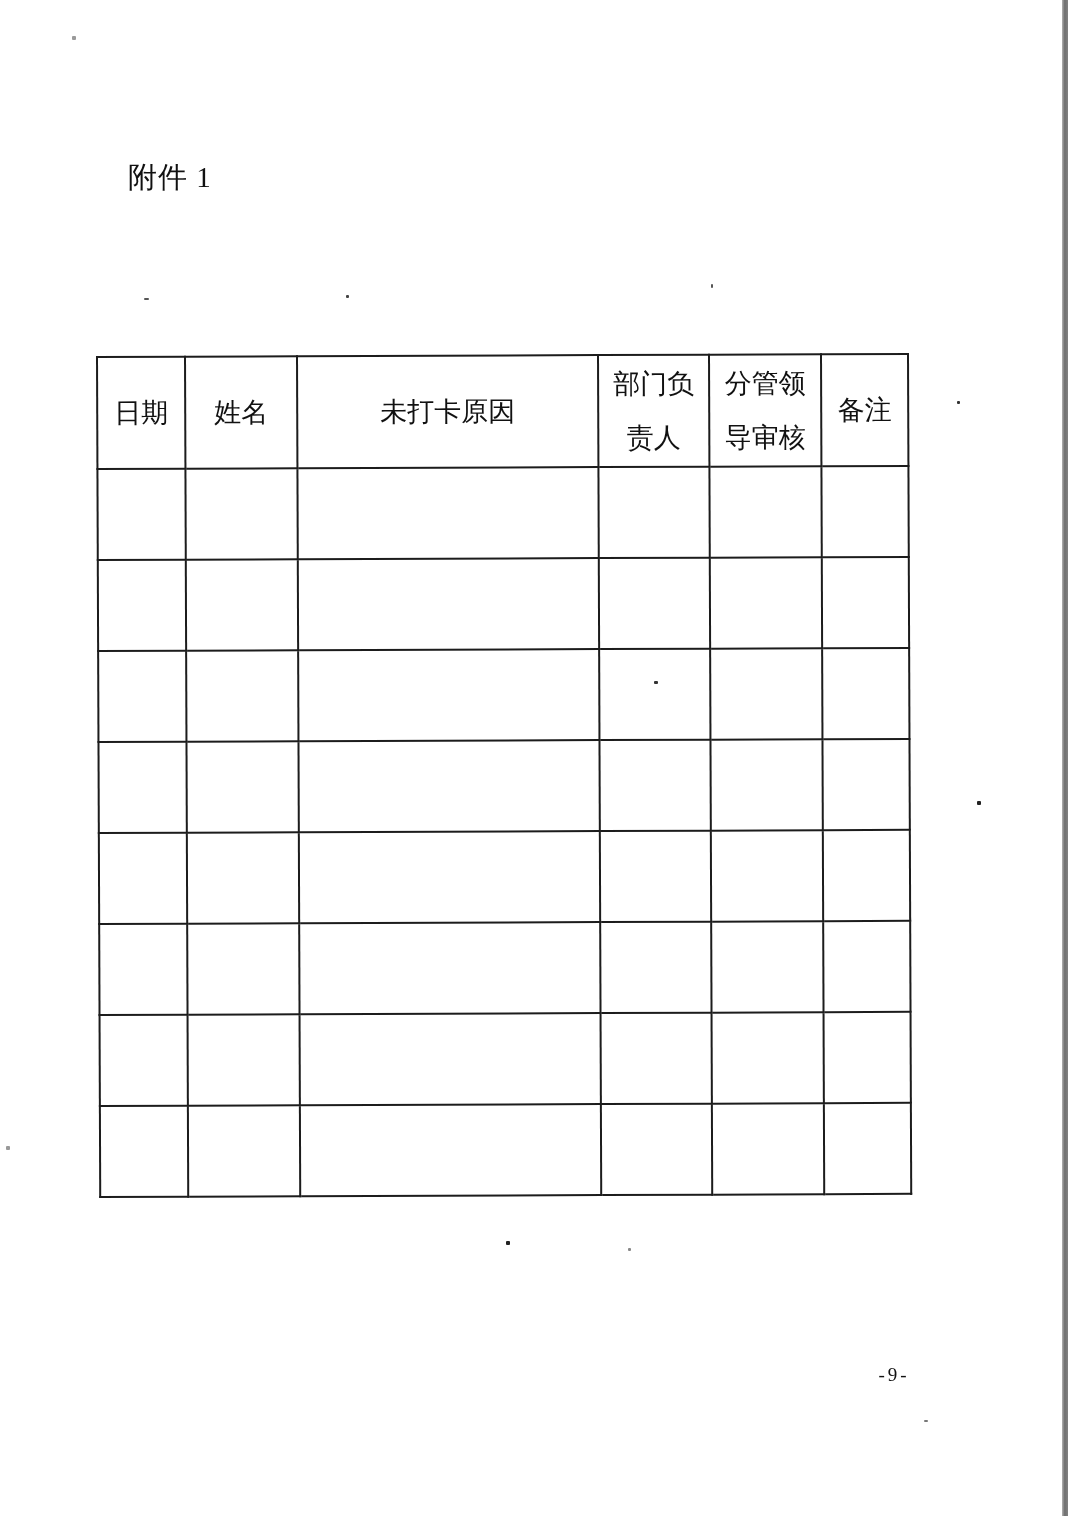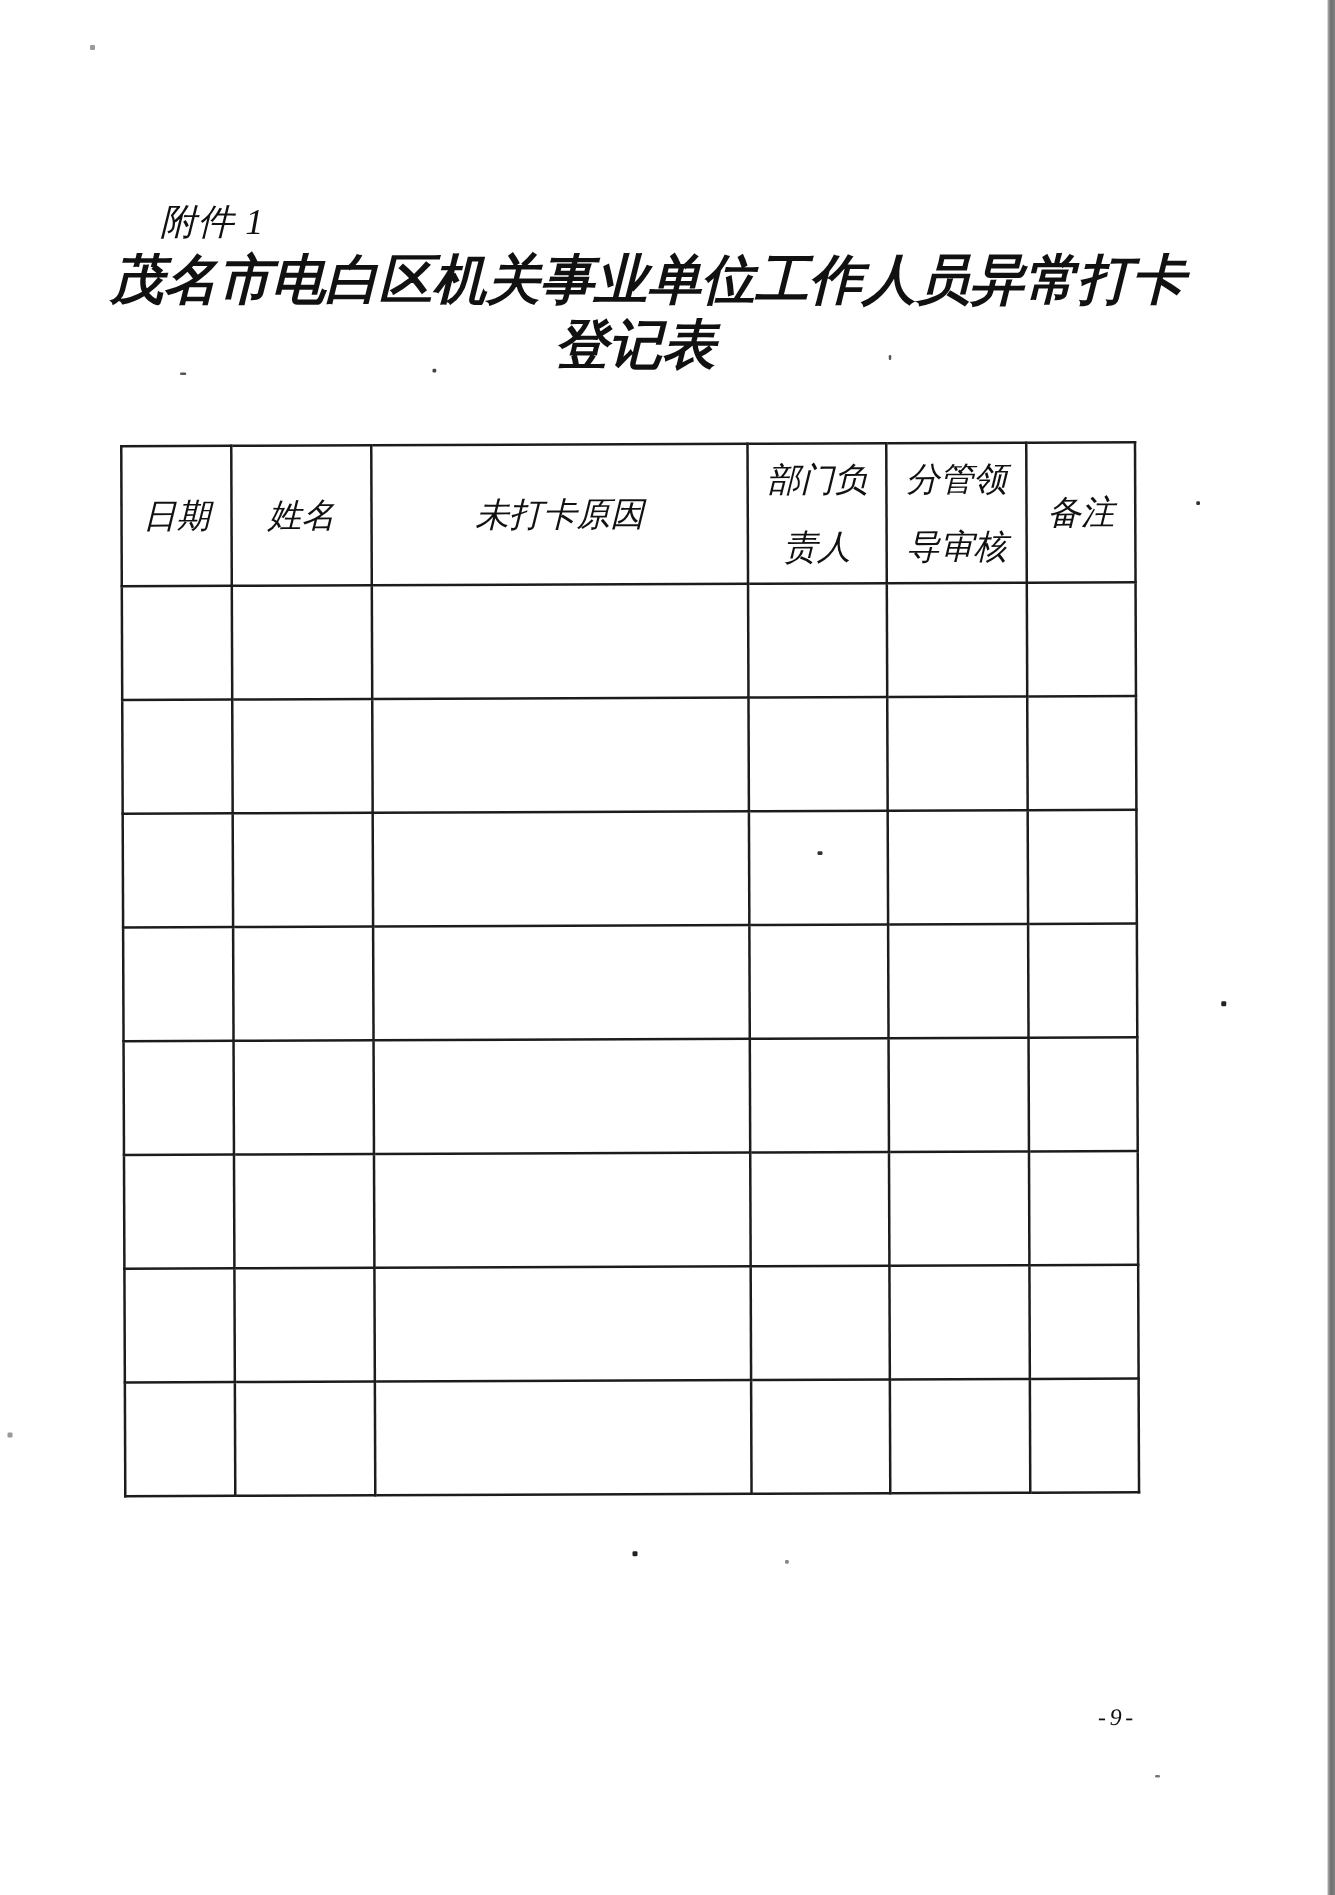--- a/index.html
+++ b/index.html
@@ -10,21 +10,20 @@
     height: 1516px;
     overflow: hidden;
     font-family: "Liberation Serif", serif;
     color: #111111;
   }
   .page {
     position: relative;
     width: 1068px;
     height: 1516px;
     background: #ffffff;
-    font-style: italic;
   }
   .attachment {
     position: absolute;
     left: 128px;
     top: 158px;
     font-size: 29px;
     letter-spacing: 1px;
     white-space: nowrap;
   }
   .title {
@@ -86,24 +85,20 @@
     border-radius: 1px;
   }
 </style>
 </head>
 <body>
 
 <div class="page">
 
   <div class="attachment">附件 1</div>
 
-  <div class="title">
-    <div>茂名市电白区机关事业单位工作人员异常打卡</div>
-    <div>登记表</div>
-  </div>
 
   <table class="reg-table">
     <colgroup>
       <col style="width:88px">
       <col style="width:112px">
       <col style="width:301px">
       <col style="width:111px">
       <col style="width:112px">
       <col style="width:87px">
     </colgroup>

